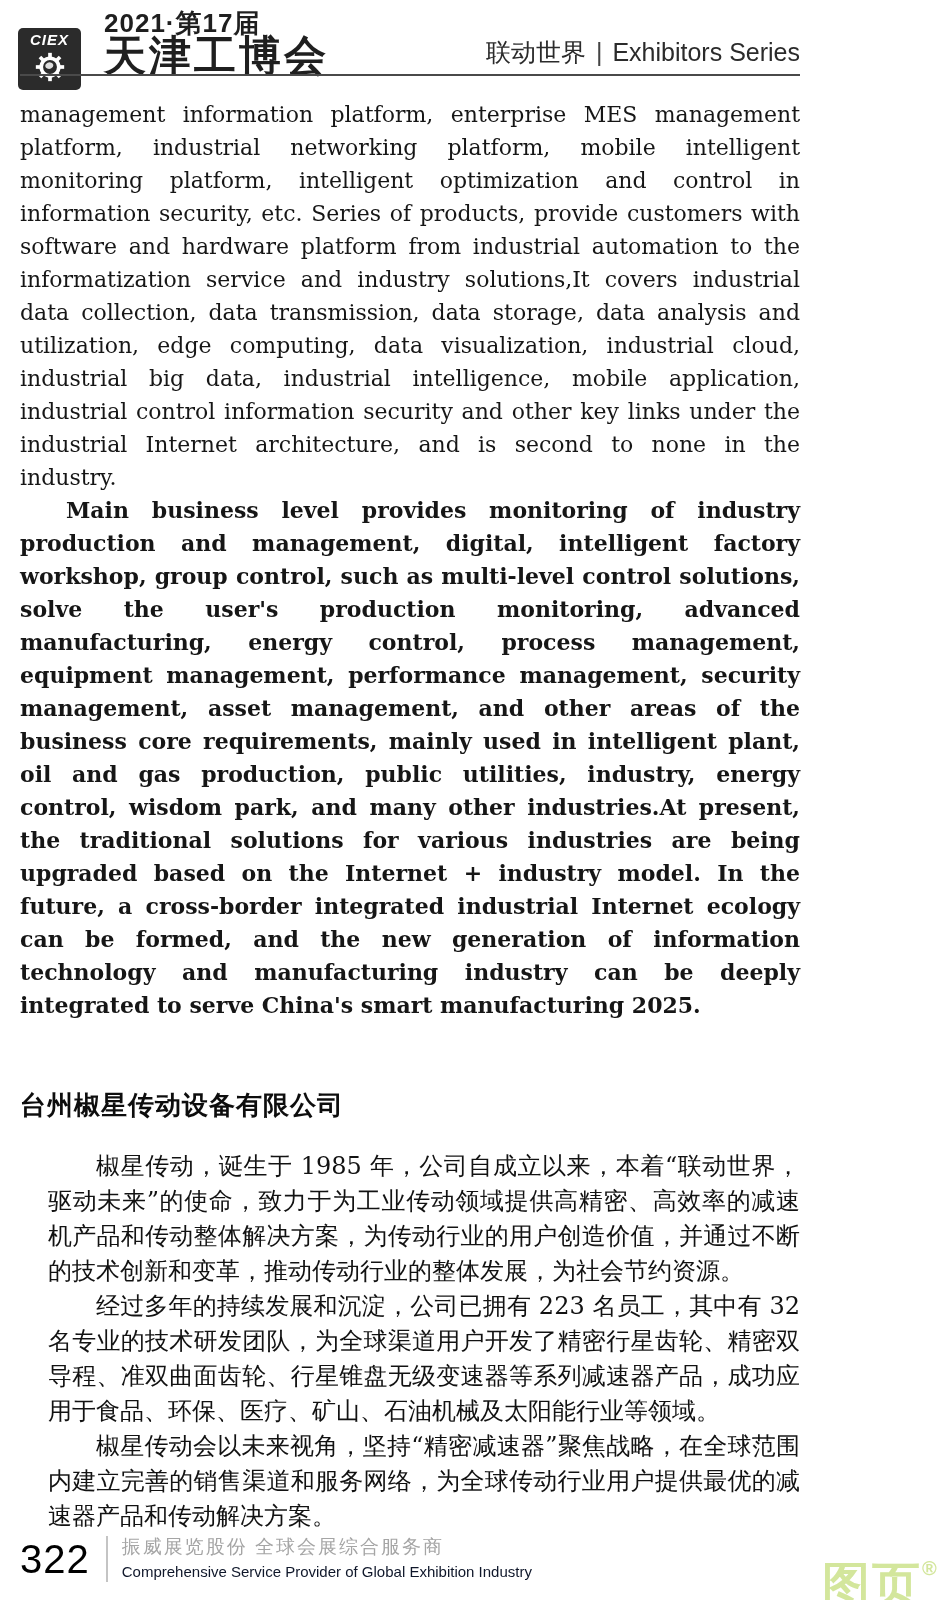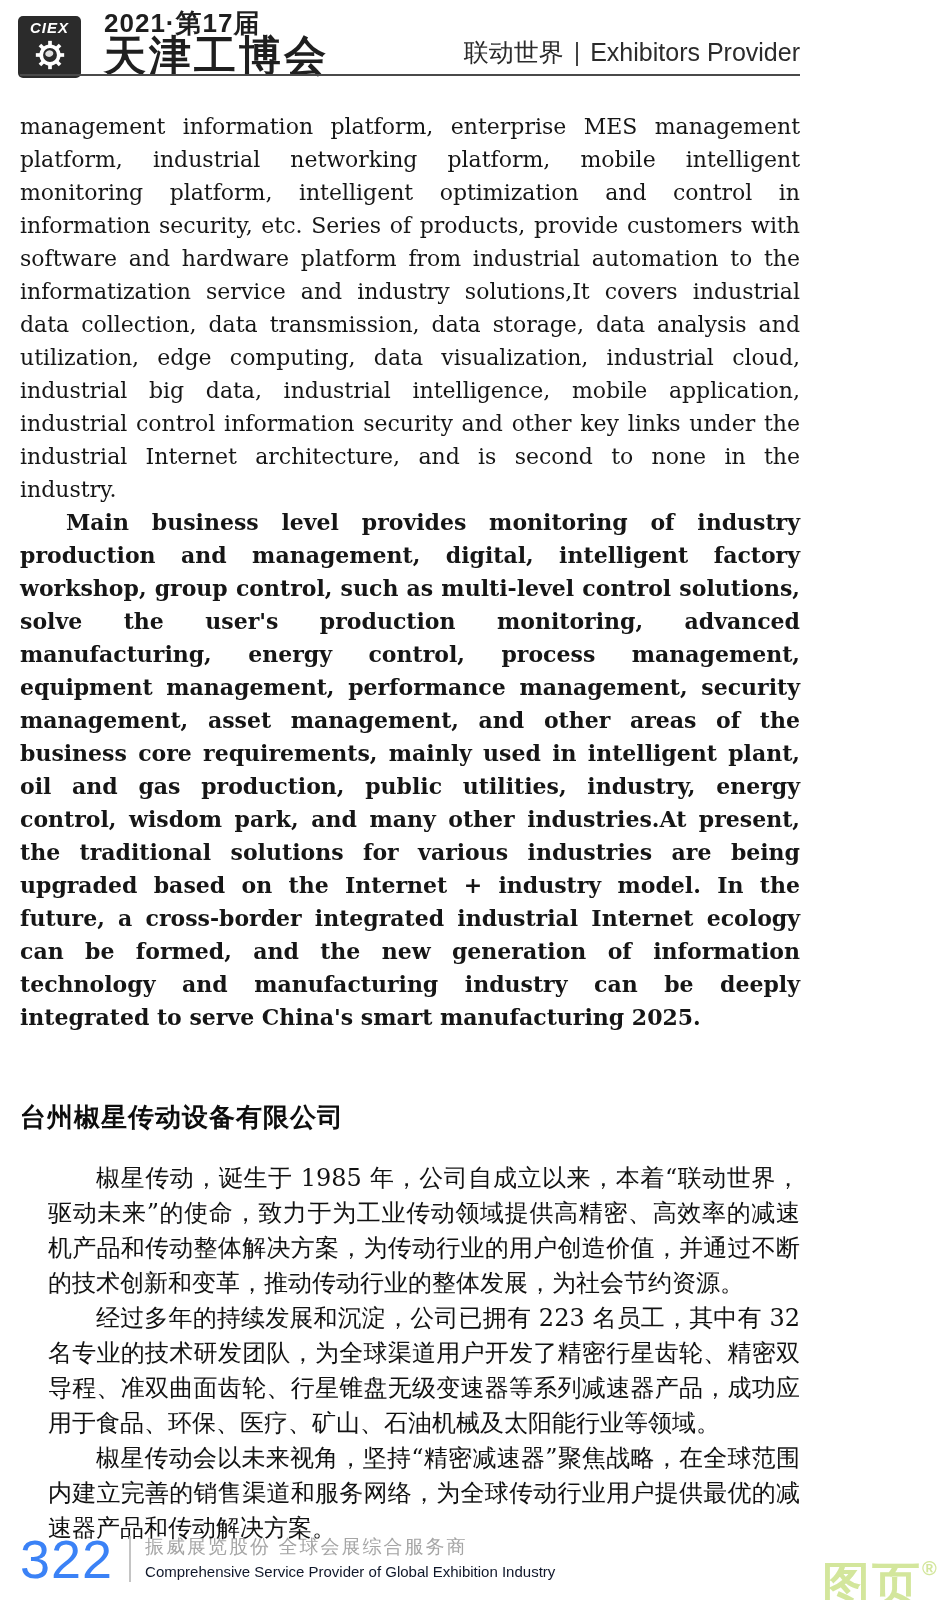--- a/index.html
+++ b/index.html
@@ -11,21 +11,21 @@
     margin: 0 auto;
     background: #ffffff;
     overflow: hidden;
     font-family: "Liberation Sans", sans-serif;
     color: #1c1c1c;
   }
 
   
   .header { position: relative; height: 76px; }
   .logo-badge {
-    position: absolute; left: 18px; top: 16px;
+    position: absolute; left: 18px; top: 28px;
     width: 63px; height: 62px;
     background: #2b2b2b;
     border-radius: 5px;
     display: flex; flex-direction: column; align-items: center; justify-content: flex-start;
     padding-top: 4px;
   }
   .logo-badge .ciex {
     color: #ffffff; font-weight: bold; font-style: italic;
     font-size: 15px; letter-spacing: 1px; line-height: 16px;
     font-family: "Liberation Sans", sans-serif;
@@ -39,21 +39,21 @@
     font-size: 25px; color: #2b2b2b; white-space: nowrap;
   }
   .header-right .sep { margin: 0 10px; font-weight: 300; color: #444; }
   .header-rule {
     position: absolute; left: 20px; top: 74px;
     width: 780px; height: 2px; background: #4a4a4a;
   }
 
   
   .content { margin-left: 20px; width: 780px; }
-  .en-section { margin-top: 34px; }
+  .en-section { margin-top: 22px; }
   .en-p {
     font-family: "DejaVu Serif", "Liberation Serif", serif;
     font-size: 22px; line-height: 33px;
     text-align: justify; color: #161616;
   }
   .en-p.indent { text-indent: 46px; font-weight: bold; }
 
   .company-name {
     margin-top: 66px;
     font-size: 26px; font-weight: bold; letter-spacing: 1px; color: #0d0d0d;
@@ -68,21 +68,21 @@
     font-size: 24px; line-height: 35px;
     text-align: justify; text-indent: 2em; color: #121212; margin-left: 28px;
   }
 
   
   .footer {
     position: absolute; left: 20px; top: 1534px;
     display: flex; align-items: center;
   }
   .page-number {
-    font-size: 54px; color: #3b82f6; line-height: 50px; letter-spacing: 1px;
+    font-size: 40px; color: #000000; line-height: 50px; letter-spacing: 1px;
   }
   .footer-divider { width: 2px; height: 46px; background: #c4c4c4; margin: 0 14px 0 16px; }
   .publisher-zh { font-size: 19px; color: #a5a5a5; line-height: 25px; letter-spacing: 2px; }
   .publisher-en { font-size: 15px; color: #0f172a; line-height: 25px; }
 
   
   .watermark {
     position: absolute; left: 822px; top: 1542px;
     font-size: 48px; font-weight: bold; line-height: 52px;
     color: #d3e69c; white-space: nowrap; letter-spacing: 2px;
@@ -112,21 +112,21 @@
           </g>
           <path d="M9 10 q2 -2 4 -1 q2 1 1 3 q-2 2 -4 1 q-2 -1 -1 -3 z" fill="#ffffff" opacity="0.85"></path>
         </svg>
       </span>
     </div>
     <div class="logo-text">
       <div class="logo-line1">2021·第17届</div>
       <div class="logo-line2">天津工博会</div>
     </div>
     <div class="header-right">
-      <span>联动世界</span><span class="sep">|</span><span>Exhibitors Provider</span>
+      <span>联动世界</span><span class="sep">|</span><span>Exhibitors Series</span>
     </div>
     <div class="header-rule"></div>
   </div>
 
   <div class="content">
 
     <div class="en-section">
       <p class="en-p">management information platform, enterprise MES management platform, industrial networking platform, mobile intelligent monitoring platform, intelligent optimization and control in information security, etc. Series of products, provide customers with software and hardware platform from industrial automation to the informatization service and industry solutions,It covers industrial data collection, data transmission, data storage, data analysis and utilization, edge computing, data visualization, industrial cloud, industrial big data, industrial intelligence, mobile application, industrial control information security and other key links under the industrial Internet architecture, and is second to none in the industry.</p>
       <p class="en-p indent">Main business level provides monitoring of industry production and management, digital, intelligent factory workshop, group control, such as multi-level control solutions, solve the user's production monitoring, advanced manufacturing, energy control, process management, equipment management, performance management, security management, asset management, and other areas of the business core requirements, mainly used in intelligent plant, oil and gas production, public utilities, industry, energy control, wisdom park, and many other industries.At present, the traditional solutions for various industries are being upgraded based on the Internet + industry model. In the future, a cross-border integrated industrial Internet ecology can be formed, and the new generation of information technology and manufacturing industry can be deeply integrated to serve China's smart manufacturing 2025.</p>
     </div>

